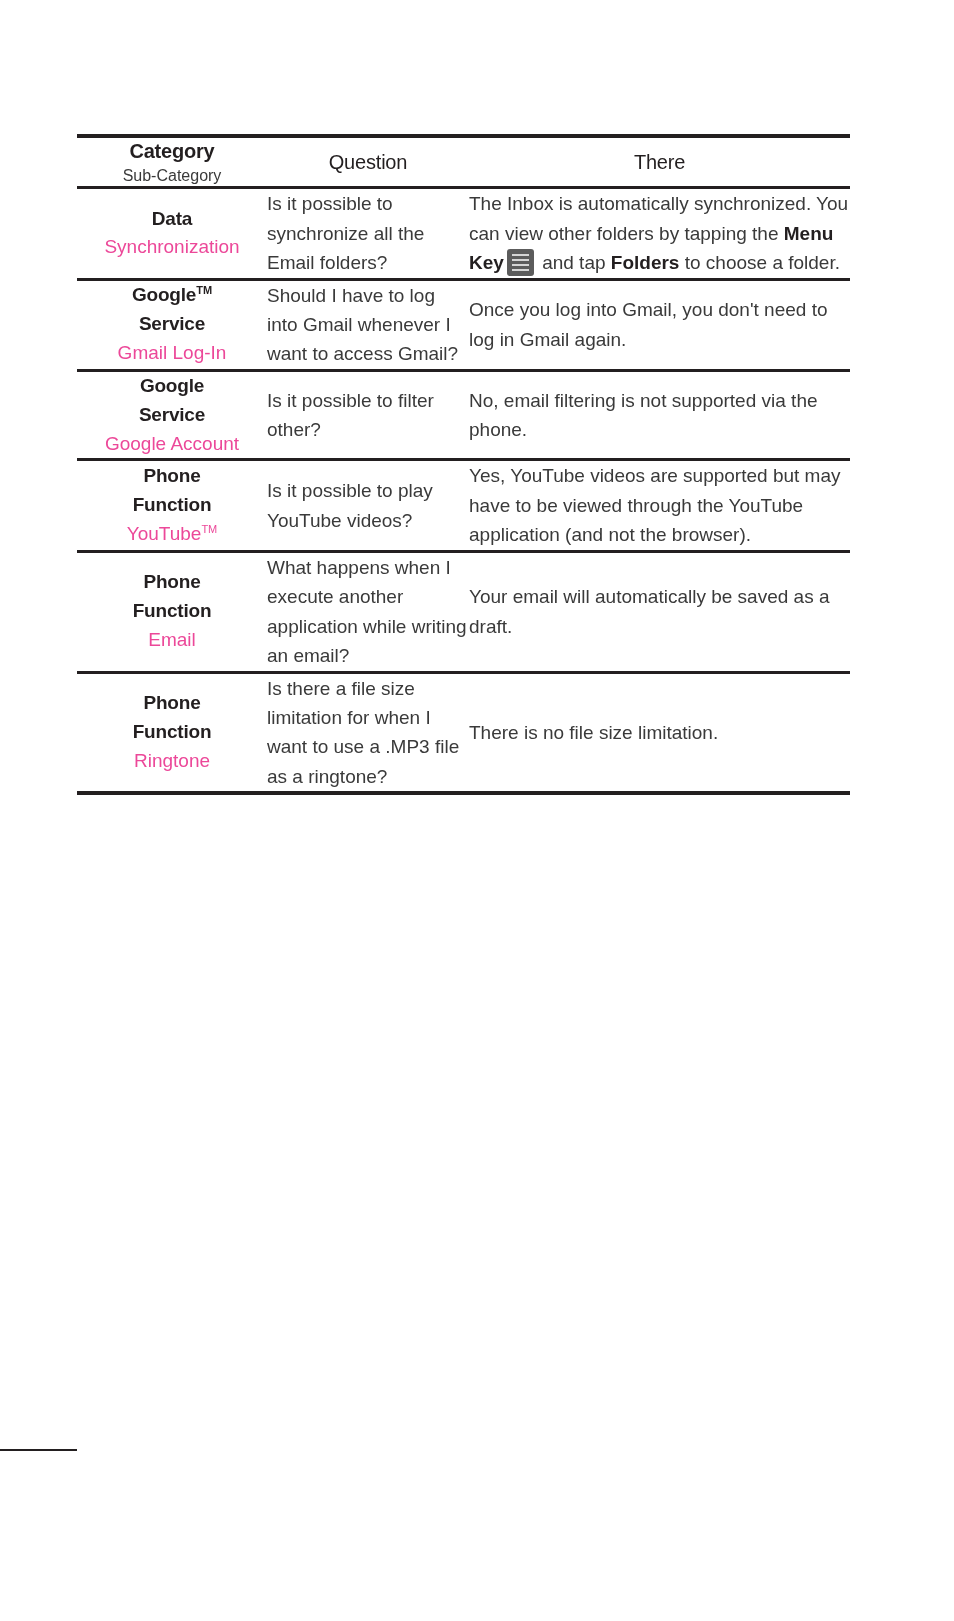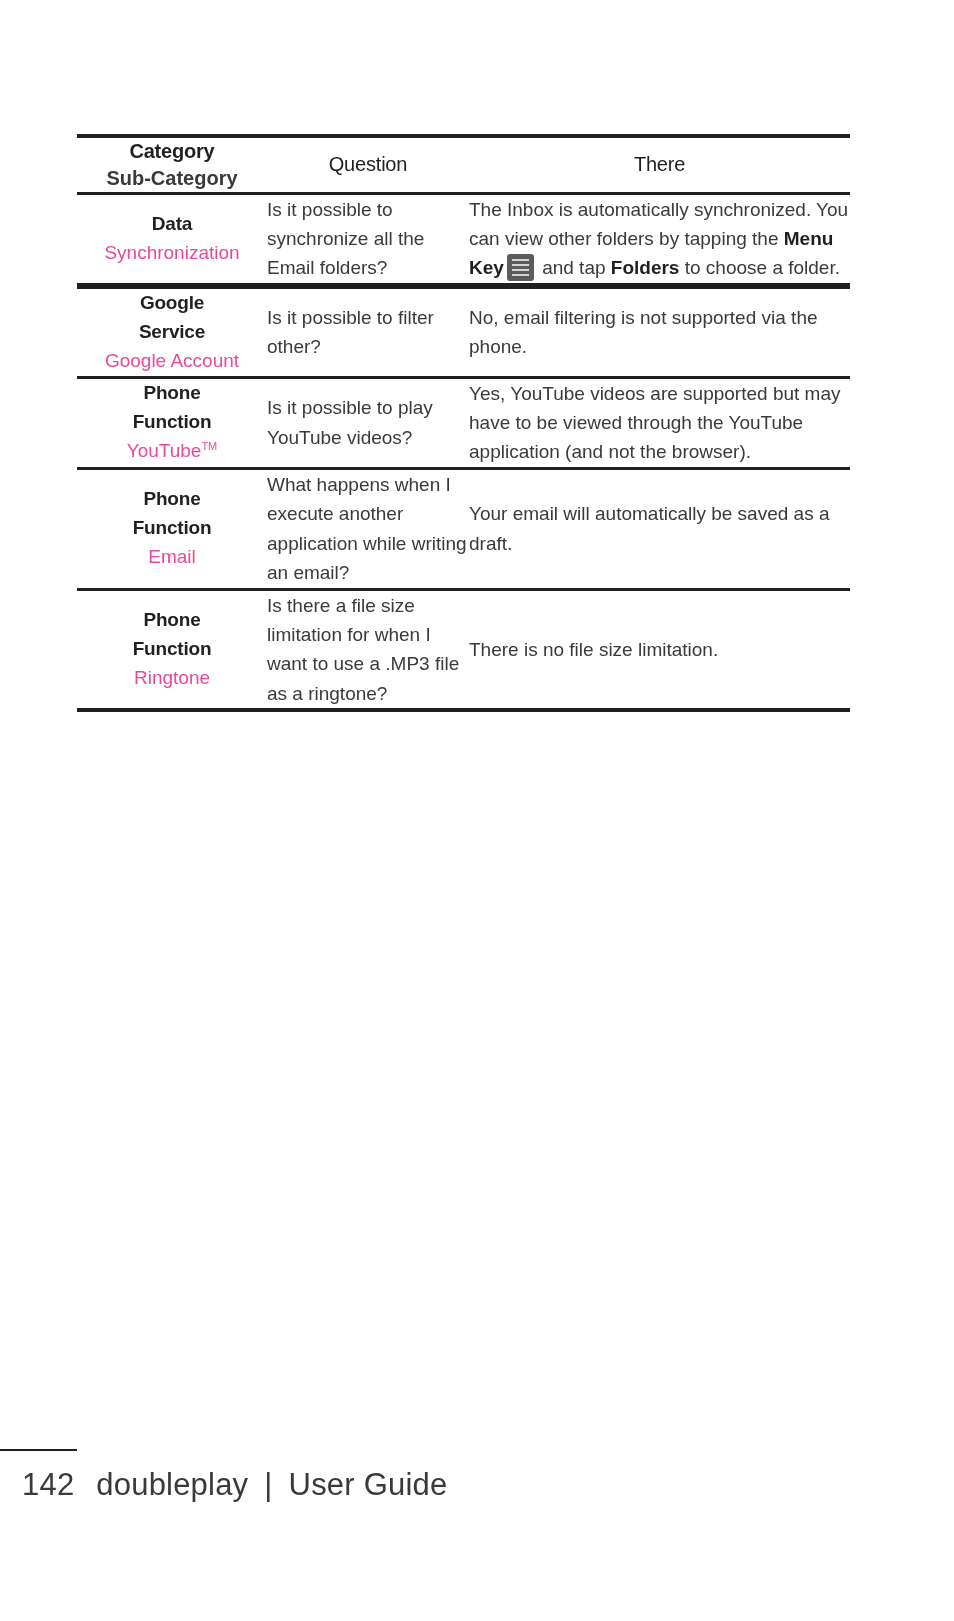--- a/index.html
+++ b/index.html
@@ -63,22 +63,22 @@
     text-align: center;
     padding: 12px 6px 14px 6px;
   }
   .hdr-main {
     font-weight: bold;
     font-size: 20px;
     letter-spacing: -0.2px;
     line-height: 1.34;
   }
   .hdr-sub {
-    font-weight: bold;
-    font-size: 20px;
+    font-weight: normal;
+    font-size: 16px;
     line-height: 1.34;
     color: #3a3a3a;
   }
   .hdr-single {
     font-weight: bold;
     font-size: 20px;
     text-align: center;
     padding: 12px 6px 14px 6px;
     letter-spacing: -0.2px;
   }
@@ -214,20 +214,29 @@
         <td class="q-cell">Is it possible to synchronize all the Email folders?</td>
         <td class="a-cell"><span>The Inbox is automatically synchronized. You can view other folders by tapping the </span><b>Menu Key</b><span class="menu-key-icon"><i></i><i></i><i></i><i></i></span><span> and tap </span><b>Folders</b><span>  to choose a folder.</span></td>
       </tr>
 
       <tr class="rule-row">
         <td colspan="3">
             <div class="rule-thin"></div>
           </td>
       </tr>
 
+      <tr>
+        <td class="cat-cell">
+          <div class="cat-main"><span>Google</span><sup class="tm">TM</sup></div>
+          <div class="cat-main">Service</div>
+          <div class="cat-sub">Gmail Log-In</div>
+        </td>
+        <td class="q-cell">Should I have to log into Gmail whenever I want to access Gmail?</td>
+        <td class="a-cell">Once you log into Gmail, you don't need to log in Gmail again.</td>
+      </tr>
 
       <tr class="rule-row">
         <td colspan="3">
             <div class="rule-thin"></div>
           </td>
       </tr>
 
       <tr>
         <td class="cat-cell">
           <div class="cat-main">Google</div>
@@ -290,20 +299,14 @@
         <td colspan="3">
             <div class="rule-thick"></div>
           </td>
       </tr>
 
     </tbody>
   </table>
 
   <div class="footer-tab"></div>
 
-  <div class="footer">
-    <span class="pagenum">142</span>
-    <span>doubleplay</span>
-    <span class="sep">|</span>
-    <span>User Guide</span>
-  </div>
 
 </div>
 
 </body></html>

